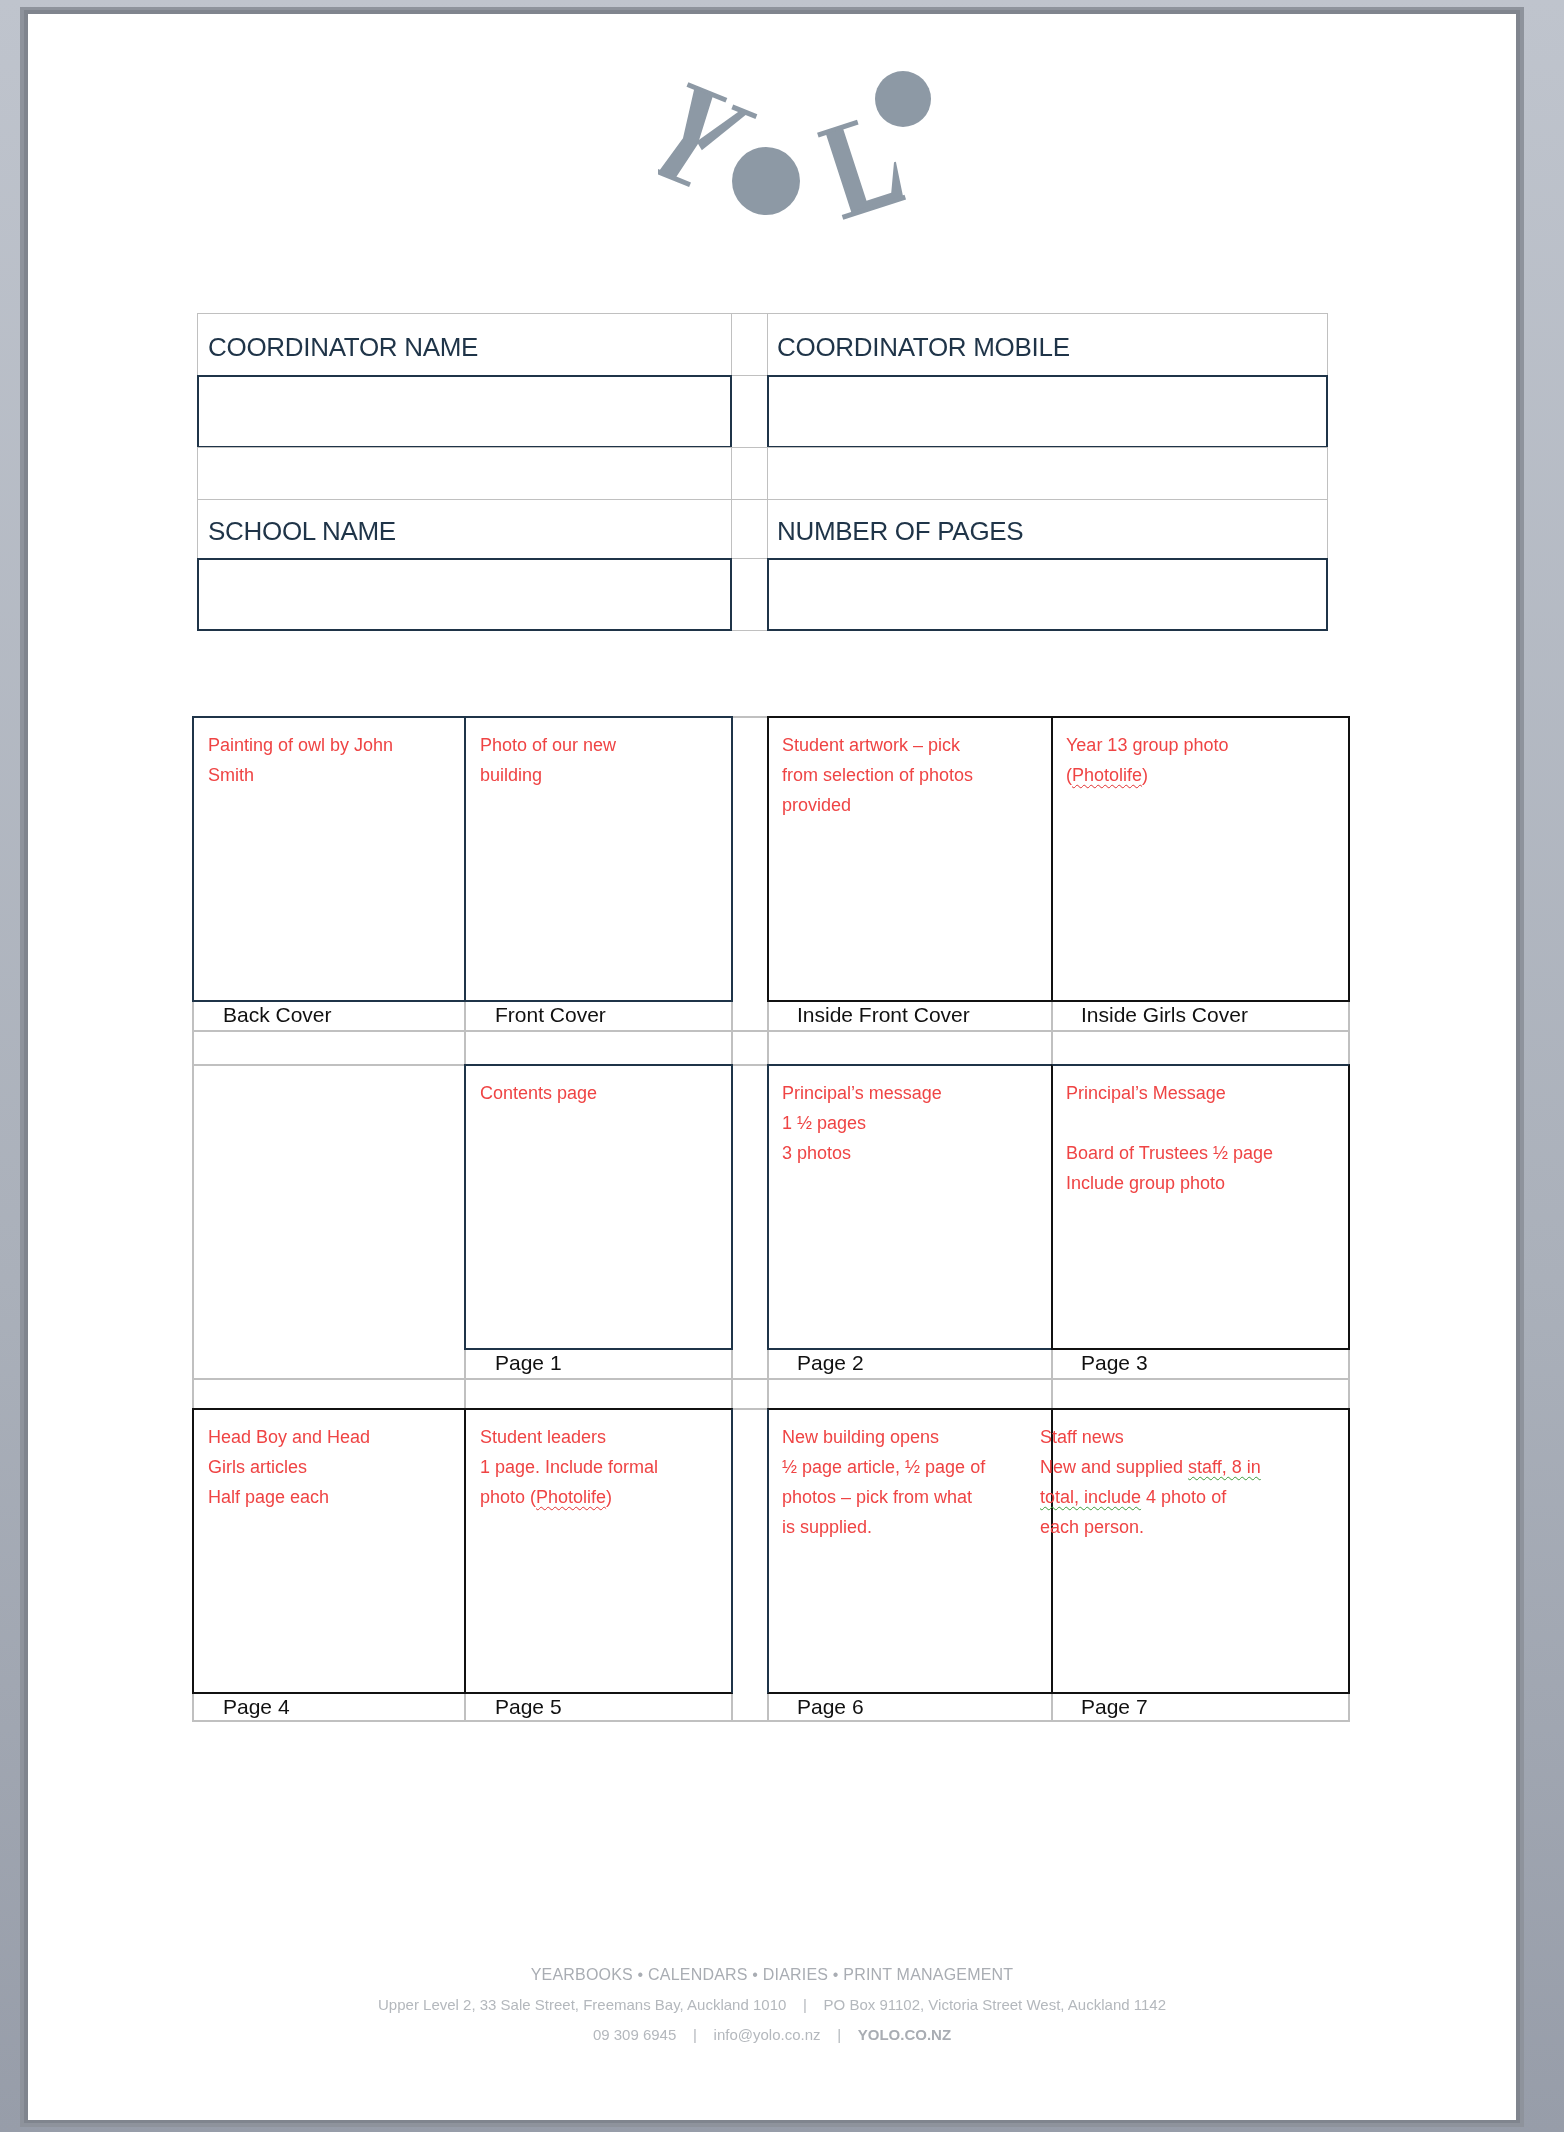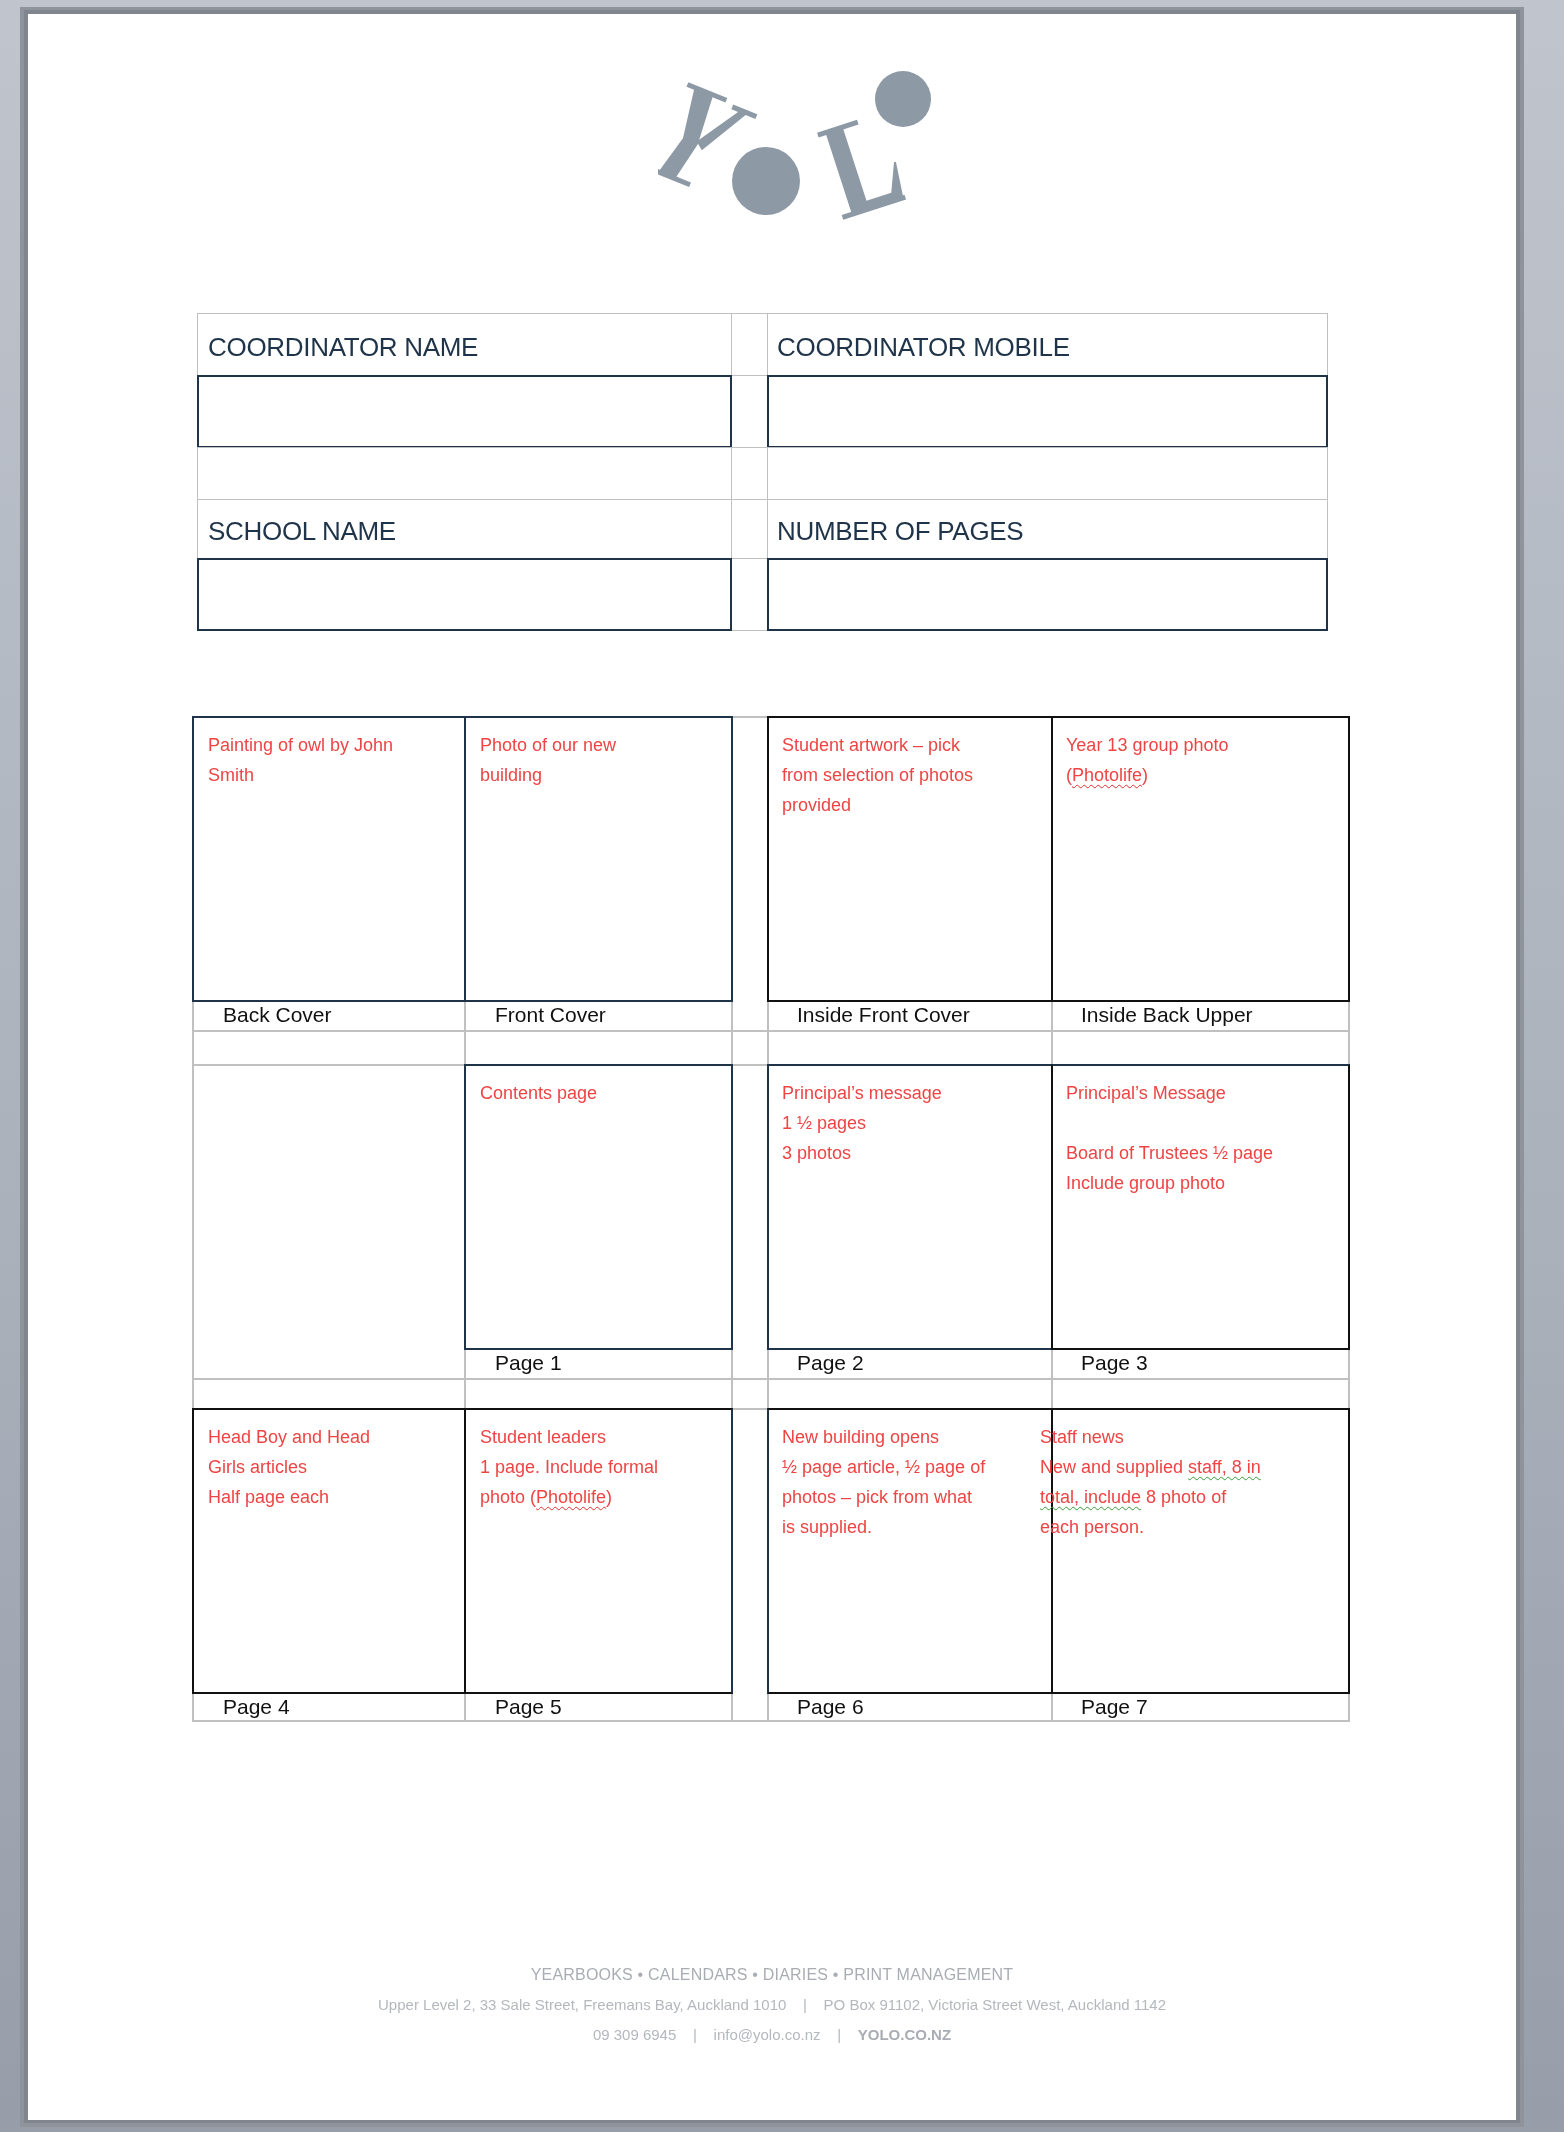--- a/index.html
+++ b/index.html
@@ -135,21 +135,21 @@
     <div class="ctext" style="left:452px; top:716px;">Photo of our new
 building</div>
     <div class="ctext" style="left:754px; top:716px;">Student artwork – pick
 from selection of photos
 provided</div>
     <div class="ctext" style="left:1038px; top:716px;"><span>Year 13 group photo</span><br><span>(</span><span class="squig-red">Photolife</span><span>)</span></div>
 
     <div class="plabel" style="left:180px; top:989px;">Back Cover</div>
     <div class="plabel" style="left:452px; top:989px;">Front Cover</div>
     <div class="plabel" style="left:754px; top:989px;">Inside Front Cover</div>
-    <div class="plabel" style="left:1038px; top:989px;">Inside Back Upper</div>
+    <div class="plabel" style="left:1038px; top:989px;">Inside Girls Cover</div>
 
     <div class="box" style="left:436px; top:1050px; width:269px; height:286px;"></div>
     <div class="box" style="left:739px; top:1050px; width:286px; height:286px;"></div>
     <div class="box black" style="left:1023px; top:1050px; width:299px; height:286px; border-top-color:#1f3448;"></div>
 
     <div class="ctext" style="left:180px; top:1064px;"></div>
     <div class="ctext" style="left:452px; top:1064px;">Contents page</div>
     <div class="ctext" style="left:754px; top:1064px;">Principal’s message
 1 ½ pages
 3 photos</div>
@@ -169,21 +169,21 @@
     <div class="box black" style="left:1023px; top:1394px; width:299px; height:286px;"></div>
 
     <div class="ctext" style="left:180px; top:1408px;">Head Boy and Head
 Girls articles
 Half page each</div>
     <div class="ctext" style="left:452px; top:1408px;"><span>Student leaders</span><br><span>1 page. Include formal</span><br><span>photo (</span><span class="squig-red">Photolife</span><span>)</span></div>
     <div class="ctext" style="left:754px; top:1408px;">New building opens
 ½ page article, ½ page of
 photos – pick from what
 is supplied.</div>
-    <div class="ctext" style="left:1012px; top:1408px;"><span>Staff news</span><br><span>New and supplied </span><span class="squig-green">staff, 8 in</span><br><span class="squig-green">total, include</span><span> 8 photo of</span><br><span>each person.</span></div>
+    <div class="ctext" style="left:1012px; top:1408px;"><span>Staff news</span><br><span>New and supplied </span><span class="squig-green">staff, 8 in</span><br><span class="squig-green">total, include</span><span> 4 photo of</span><br><span>each person.</span></div>
 
     <div class="plabel" style="left:180px; top:1681px;">Page 4</div>
     <div class="plabel" style="left:452px; top:1681px;">Page 5</div>
     <div class="plabel" style="left:754px; top:1681px;">Page 6</div>
     <div class="plabel" style="left:1038px; top:1681px;">Page 7</div>
   </div>
 
   <div class="footer f1">YEARBOOKS • CALENDARS • DIARIES • PRINT MANAGEMENT</div>
   <div class="footer f2">
     <span>Upper Level 2, 33 Sale Street, Freemans Bay, Auckland 1010</span>

